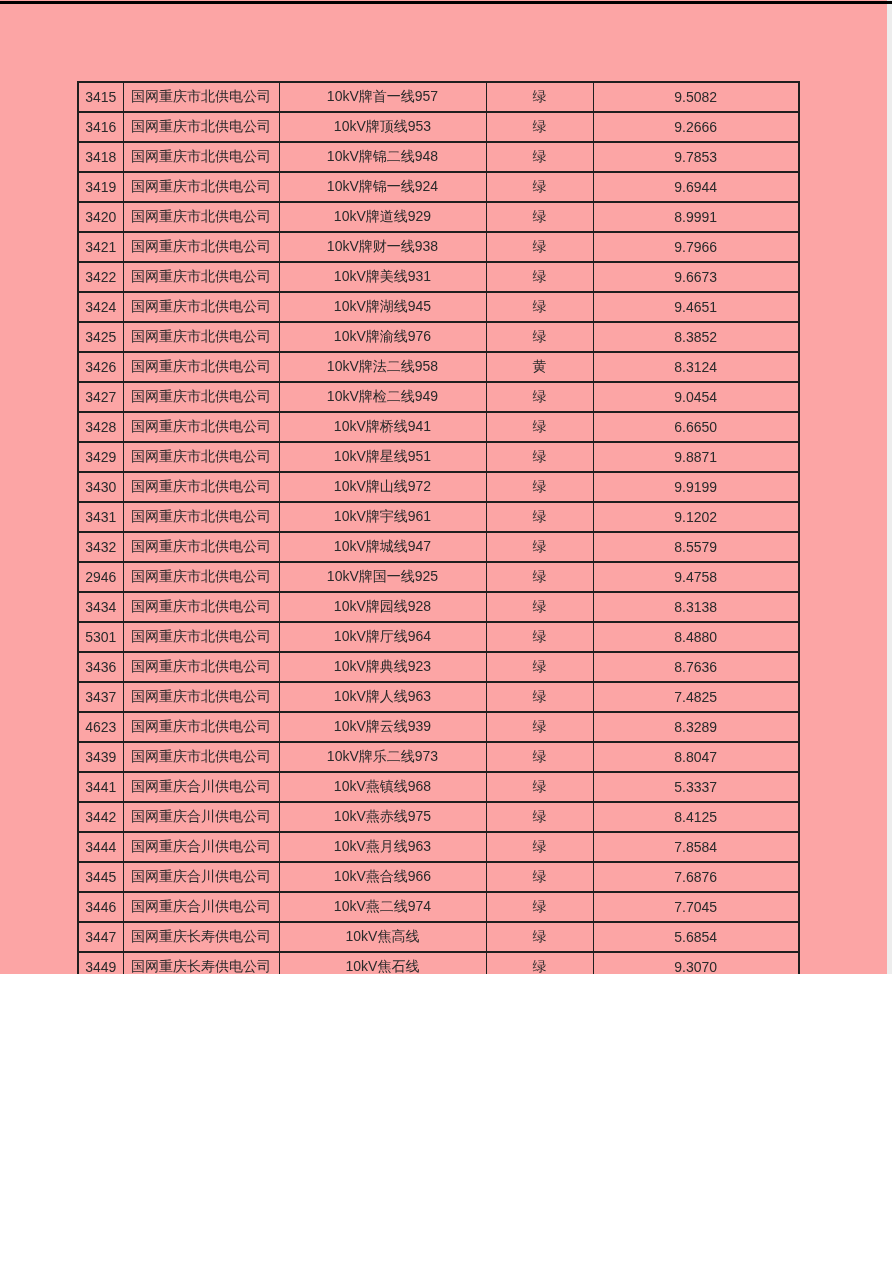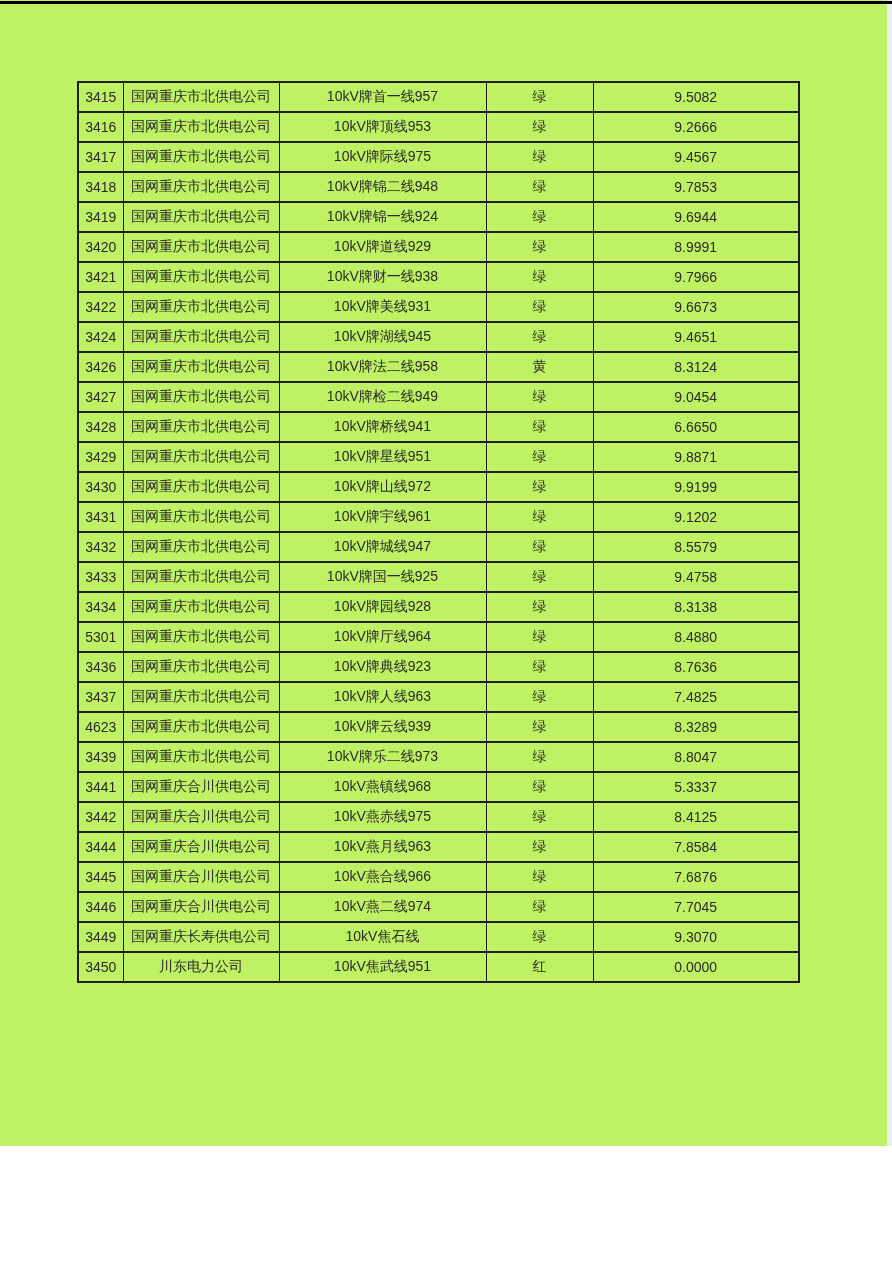--- a/index.html
+++ b/index.html
@@ -4,22 +4,22 @@
 <style>
   html, body {
     margin: 0;
     padding: 0;
     background: #ffffff;
     font-family: "Liberation Sans", "DejaVu Sans", sans-serif;
   }
   .page {
     position: relative;
     width: 892px;
-    height: 1146px;
-    background: #bef264;
+    height: 974px;
+    background: #fca5a5;
     overflow: hidden;
   }
   .top-bar {
     position: absolute;
     left: 0;
     top: 1px;
     width: 100%;
     height: 3px;
     background: #000000;
     z-index: 2;
@@ -86,27 +86,20 @@
           <td>9.5082</td>
         </tr>
         <tr>
           <td>3416</td>
           <td>国网重庆市北供电公司</td>
           <td>10kV牌顶线953</td>
           <td>绿</td>
           <td>9.2666</td>
         </tr>
         <tr>
-          <td>3417</td>
-          <td>国网重庆市北供电公司</td>
-          <td>10kV牌际线975</td>
-          <td>绿</td>
-          <td>9.4567</td>
-        </tr>
-        <tr>
           <td>3418</td>
           <td>国网重庆市北供电公司</td>
           <td>10kV牌锦二线948</td>
           <td>绿</td>
           <td>9.7853</td>
         </tr>
         <tr>
           <td>3419</td>
           <td>国网重庆市北供电公司</td>
           <td>10kV牌锦一线924</td>
@@ -133,20 +126,27 @@
           <td>10kV牌美线931</td>
           <td>绿</td>
           <td>9.6673</td>
         </tr>
         <tr>
           <td>3424</td>
           <td>国网重庆市北供电公司</td>
           <td>10kV牌湖线945</td>
           <td>绿</td>
           <td>9.4651</td>
+        </tr>
+        <tr>
+          <td>3425</td>
+          <td>国网重庆市北供电公司</td>
+          <td>10kV牌渝线976</td>
+          <td>绿</td>
+          <td>8.3852</td>
         </tr>
         <tr>
           <td>3426</td>
           <td>国网重庆市北供电公司</td>
           <td>10kV牌法二线958</td>
           <td>黄</td>
           <td>8.3124</td>
         </tr>
         <tr>
           <td>3427</td>
@@ -184,21 +184,21 @@
           <td>9.1202</td>
         </tr>
         <tr>
           <td>3432</td>
           <td>国网重庆市北供电公司</td>
           <td>10kV牌城线947</td>
           <td>绿</td>
           <td>8.5579</td>
         </tr>
         <tr>
-          <td>3433</td>
+          <td>2946</td>
           <td>国网重庆市北供电公司</td>
           <td>10kV牌国一线925</td>
           <td>绿</td>
           <td>9.4758</td>
         </tr>
         <tr>
           <td>3434</td>
           <td>国网重庆市北供电公司</td>
           <td>10kV牌园线928</td>
           <td>绿</td>
@@ -266,20 +266,27 @@
           <td>10kV燕合线966</td>
           <td>绿</td>
           <td>7.6876</td>
         </tr>
         <tr>
           <td>3446</td>
           <td>国网重庆合川供电公司</td>
           <td>10kV燕二线974</td>
           <td>绿</td>
           <td>7.7045</td>
+        </tr>
+        <tr>
+          <td>3447</td>
+          <td>国网重庆长寿供电公司</td>
+          <td>10kV焦高线</td>
+          <td>绿</td>
+          <td>5.6854</td>
         </tr>
         <tr>
           <td>3449</td>
           <td>国网重庆长寿供电公司</td>
           <td>10kV焦石线</td>
           <td>绿</td>
           <td>9.3070</td>
         </tr>
         <tr>
           <td>3450</td>

